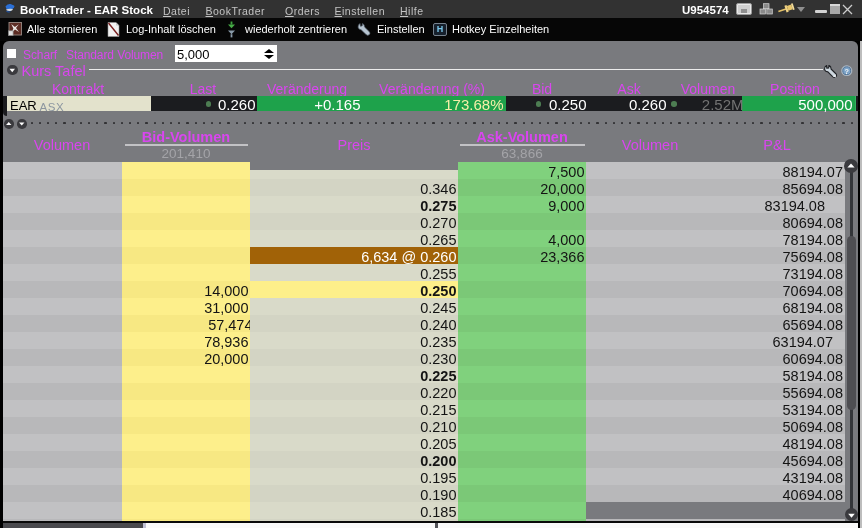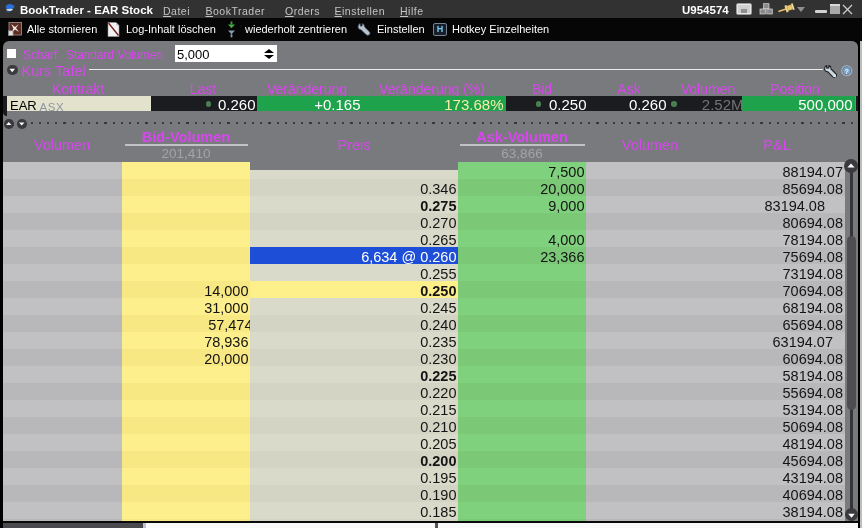--- a/index.html
+++ b/index.html
@@ -341,21 +341,21 @@
 <div class="r" style="top:230.0px;">
     <div class="c" style="left:2.5px;width:119.5px;background:#c1c1c3;"></div>
     <div class="c tr" style="left:122px;width:128px;background:#fdef8b;"></div>
     <div class="c tr" style="left:250px;width:208px;background:#d9dac9;">0.265</div>
     <div class="c tr" style="left:458px;width:128px;background:#80d17d;">4,000</div>
     <div class="c tr" style="left:586px;width:259px;background:#c1c1c3;padding-right:2px;">78194.08</div>
   </div>
 <div class="r" style="top:247.0px;">
     <div class="c" style="left:2.5px;width:119.5px;background:#b8b8ba;"></div>
     <div class="c tr" style="left:122px;width:128px;background:#f7e883;"></div>
-    <div class="c tr" style="left:250px;width:208px;background:#1d4ed8;color:#fff;">6,634 @ 0.260</div>
+    <div class="c tr" style="left:250px;width:208px;background:#a16207;color:#fff;">6,634 @ 0.260</div>
     <div class="c tr" style="left:458px;width:128px;background:#7bc877;">23,366</div>
     <div class="c tr" style="left:586px;width:259px;background:#b8b8ba;padding-right:2px;">75694.08</div>
   </div>
 <div class="r" style="top:264.0px;">
     <div class="c" style="left:2.5px;width:119.5px;background:#c1c1c3;"></div>
     <div class="c tr" style="left:122px;width:128px;background:#fdef8b;"></div>
     <div class="c tr" style="left:250px;width:208px;background:#d9dac9;">0.255</div>
     <div class="c tr" style="left:458px;width:128px;background:#80d17d;"></div>
     <div class="c tr" style="left:586px;width:259px;background:#c1c1c3;padding-right:2px;">73194.08</div>
   </div>
@@ -448,21 +448,20 @@
     <div class="c tr" style="left:122px;width:128px;background:#f7e883;"></div>
     <div class="c tr" style="left:250px;width:208px;background:#d3d4c4;">0.190</div>
     <div class="c tr" style="left:458px;width:128px;background:#7bc877;"></div>
     <div class="c tr" style="left:586px;width:259px;background:#b8b8ba;padding-right:2px;">40694.08</div>
   </div>
 <div class="r" style="top:502.0px;">
     <div class="c" style="left:2.5px;width:119.5px;background:#c1c1c3;"></div>
     <div class="c tr" style="left:122px;width:128px;background:#fdef8b;"></div>
     <div class="c tr" style="left:250px;width:208px;background:#d9dac9;">0.185</div>
     <div class="c tr" style="left:458px;width:128px;background:#80d17d;"></div>
-    <div class="c tr" style="left:586px;width:259px;background:#c1c1c3;padding-right:2px;">38194.08</div>
   </div>
 <div class="r" style="top:519px;height:2px;">
     <div class="c" style="left:2.5px;width:119.5px;background:#b8b8ba;height:2px;"></div>
     <div class="c" style="left:122px;width:128px;background:#f7e883;height:2px;"></div>
     <div class="c" style="left:250px;width:208px;background:#d3d4c4;height:2px;"></div>
     <div class="c" style="left:458px;width:128px;background:#7bc877;height:2px;"></div>
     <div class="c" style="left:586px;width:259px;background:#b8b8ba;height:2px;"></div>
   </div>
 
 <div class="abs" style="left:845px;top:127px;width:12.5px;height:394px;background:#797a7e;"></div>

